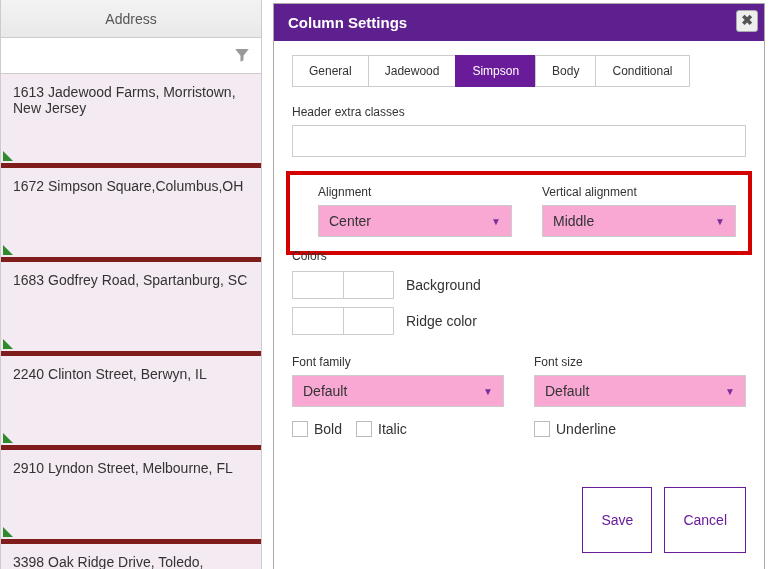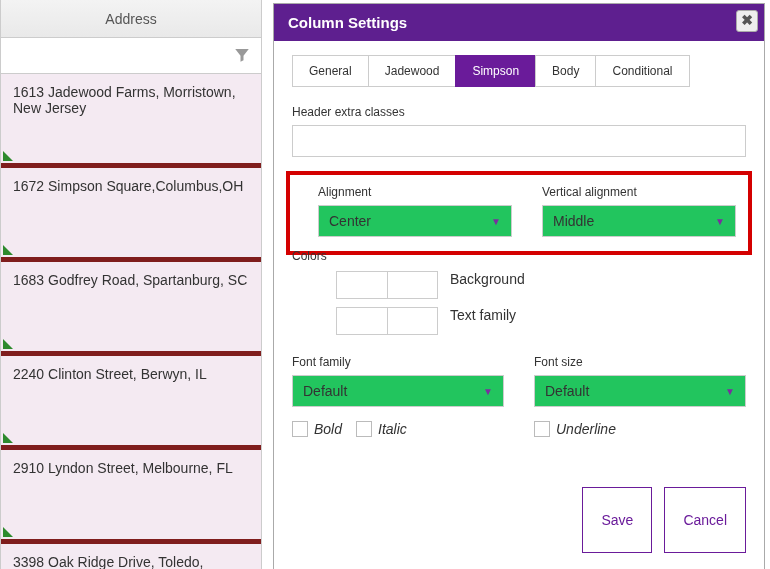--- a/index.html
+++ b/index.html
@@ -136,45 +136,45 @@
     gap: 30px;
   }
   .row2 > div { flex: 1; }
   .select {
     display: flex;
     align-items: center;
     justify-content: space-between;
     height: 32px;
     border: 1px solid #ccc;
     padding: 0 10px;
-    background: #22c55e;
+    background: #f9a8d4;
     color: #333;
     font-size: 14px;
     cursor: pointer;
     margin-top: 6px;
     gap: 27px;
   }
   .select .arrow { color: #7a2ea0; font-size: 10px; }
   .colors-block { margin-top: 6px; }
   .color-row {
     display: flex;
+    align-items: center;
     gap: 12px;
     margin-top: 8px;
-    margin-left: 44px;
   }
   .color-swatch {
     display: flex;
     border: 1px solid #ccc;
     width: 102px; height: 28px;
   }
   .color-swatch > div { flex: 1; }
   .color-swatch > div:first-child { border-right: 1px solid #ccc; }
   .font-row { display: flex; gap: 30px; margin-top: 20px; }
   .font-row > div { flex: 1; }
-  .checks { display: flex; gap: 30px; margin-top: 14px; font-style: italic; }
+  .checks { display: flex; gap: 30px; margin-top: 14px; }
   .checks .group { display: flex; gap: 14px; flex: 1; }
   .chk {
     display: flex; align-items: center; gap: 6px;
     color: #333; font-size: 14px;
   }
   .chk .box {
     width: 16px; height: 16px; border: 1px solid #bbb; background: #fff;
   }
   .footer {
     display: flex;
@@ -258,21 +258,21 @@
             <div></div>
             <div></div>
           </div>
         <span>Background</span>
       </div>
       <div class="color-row">
         <div class="color-swatch">
             <div></div>
             <div></div>
           </div>
-        <span>Text family</span>
+        <span>Ridge color</span>
       </div>
     </div>
 
     <div class="font-row">
       <div>
         <div class="section-label">Font family</div>
         <div class="select">
           <span>Default</span>
           <span class="arrow">▼</span>
         </div>

